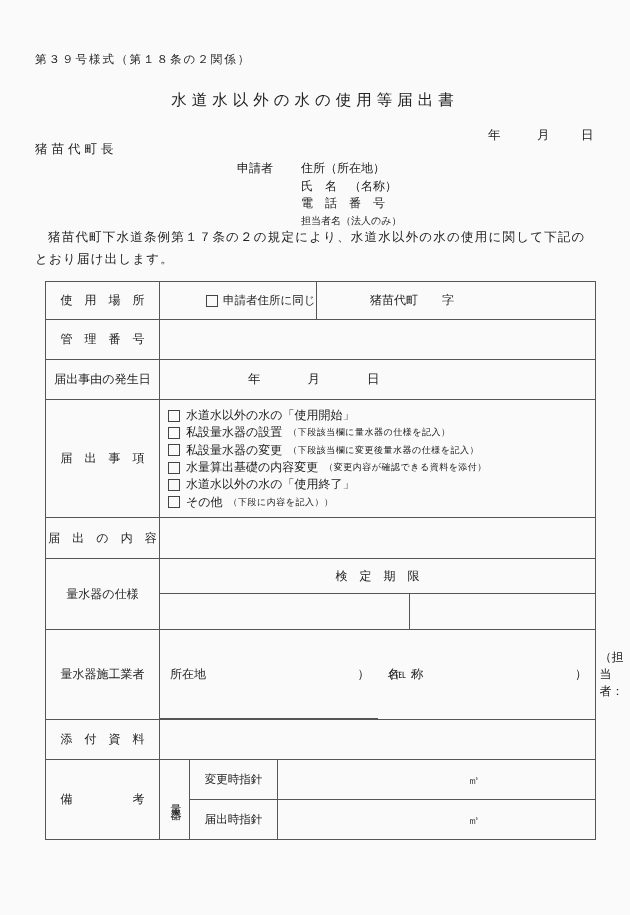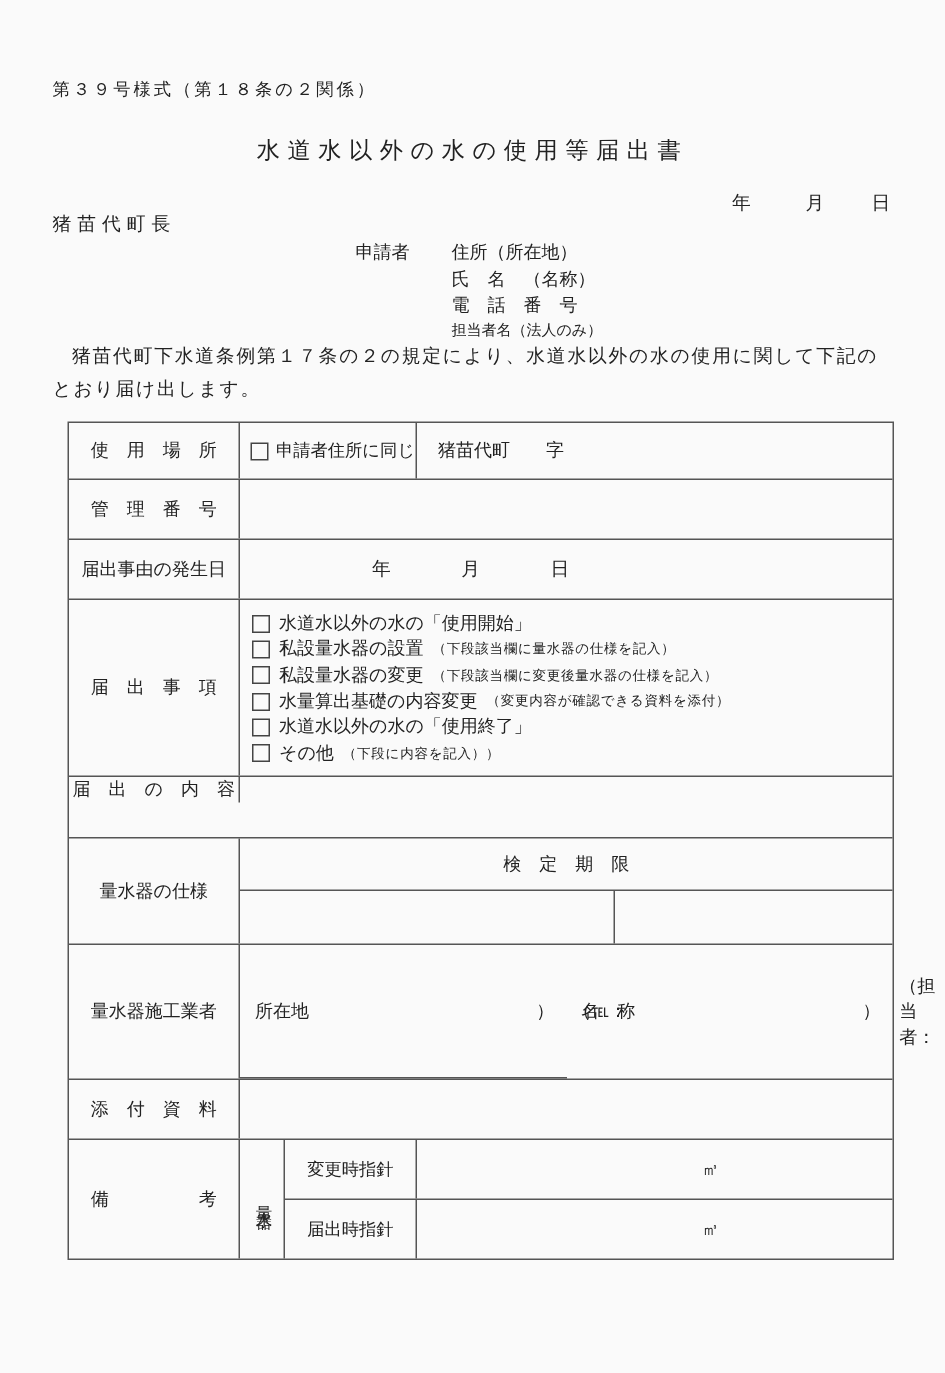--- a/index.html
+++ b/index.html
@@ -24,25 +24,25 @@
   .app-head{width:50px;margin-right:14px;}
   .app-indent{margin-left:64px;line-height:17.5px;font-family:Liberation Serif, serif;}
   .app-small{font-size:10px;line-height:16px;margin-left:64px;}
   .body-text{position:absolute;left:35px;top:226px;width:566px;font-size:12.5px;line-height:22px;letter-spacing:1.2px;margin:0;}
   .indent1{padding-left:13px;}
 
   .form-table{position:absolute;left:45px;top:281px;width:551px;border:1px solid #555;box-sizing:border-box;}
   .row{display:flex;box-sizing:border-box;border-top:1px solid #555;}
   .row:first-child{border-top:none;}
   .label-cell{width:114px;min-width:114px;border-right:1px solid #555;display:flex;align-items:center;justify-content:center;font-size:12px;text-align:center;box-sizing:border-box;}
-  .r1{height:37px;}
+  .r1{height:37px;gap:39px;}
   .r2{height:40px;}
   .r3{height:40px;}
   .r4{height:118px;}
-  .r5{height:41px;flex-direction:column;}
+  .r5{height:41px;}
   .r6{height:71px;}
   .r7{height:90px;}
   .r8{height:40px;}
   .r9{height:80px;}
 
   .cb{display:inline-block;width:10px;height:10px;border:1px solid #444;background:transparent;margin-right:5px;flex:none;vertical-align:-1px;}
 
   .cell-check{width:118px;min-width:118px;border-right:1px solid #555;display:flex;align-items:center;padding-left:7px;font-size:11.5px;box-sizing:border-box;}
   .cell-place{flex:1;display:flex;align-items:center;padding-left:14px;font-size:12px;}
   .cell-empty{flex:1;}

